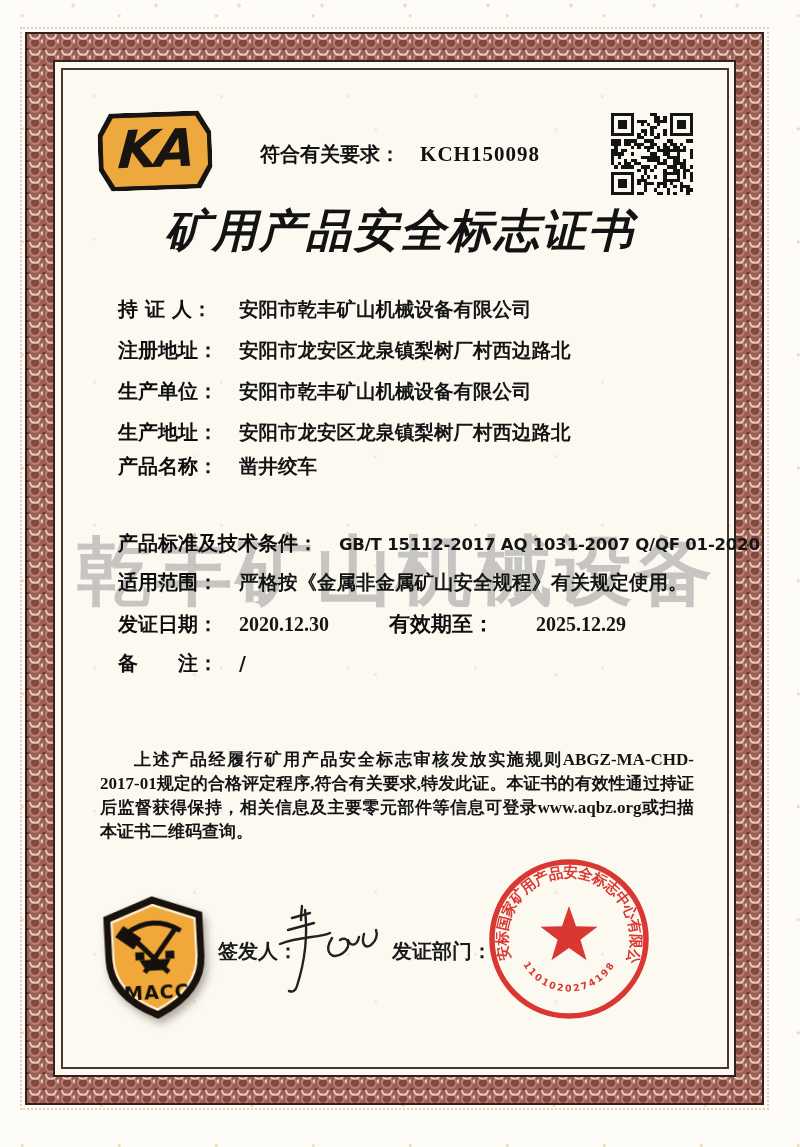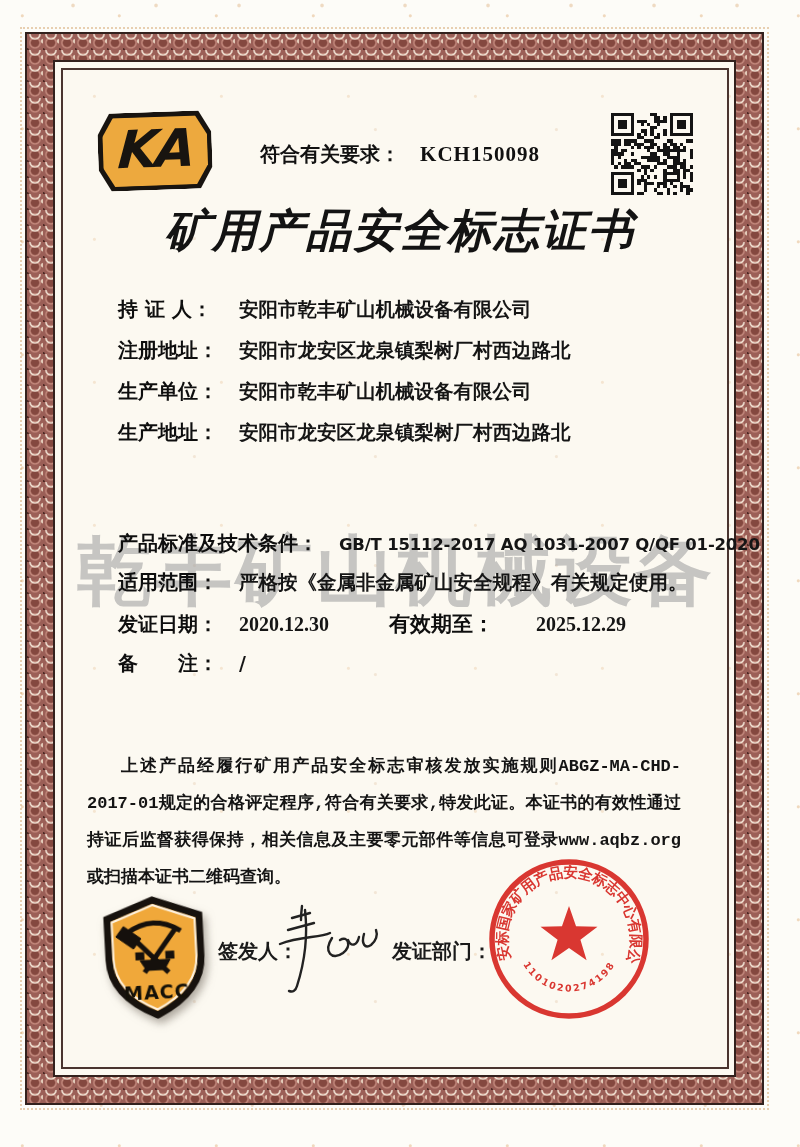--- a/index.html
+++ b/index.html
@@ -75,23 +75,23 @@
   .v-sans{ font-family:"DejaVu Sans","Liberation Sans",sans-serif; font-weight:bold; font-size:19px; }
   .v-std{ font-family:"DejaVu Sans","Liberation Sans",sans-serif; font-weight:bold; font-size:16.5px; letter-spacing:-.2px; }
   .v-date{ font-weight:bold; font-size:20px; }
   .exp-label{ font-family:Liberation Serif, serif; font-weight:bold;
     font-size:21px; color:#0e0e0e; margin-left:60px; }
 
   .watermark{ left:76px; top:521px; z-index:1; white-space:nowrap;
     font-family:"DejaVu Sans","Liberation Sans",sans-serif; font-weight:bold;
     font-size:76px; letter-spacing:4px; color:#a3a3a3; opacity:.6; }
 
-  .paragraph{ left:87px; top:748px; width:594px; z-index:2;
-    font-size:17px; line-height:37px; color:#141414; font-weight:bold;
-    text-indent:2em; text-align:justify;font-family:Liberation Mono, monospace; }
+  .paragraph{ left:100px; top:748px; width:594px; z-index:2;
+    font-size:17px; line-height:24px; color:#141414; font-weight:bold;
+    text-indent:2em; text-align:justify; }
 
   
   .macc{ left:100px; top:896px; width:110px; height:124px;
     filter:drop-shadow(3px 5px 4px rgba(110,100,90,.55)); transform:rotate(-3deg); }
   .signer-label,.dept-label{ font-weight:bold; font-size:20px; color:#1a1a1a; white-space:nowrap; }
   .signer-label{ left:218px; top:938px; }
   .signature{ left:272px; top:896px; width:112px; height:104px; }
   .dept-label{ left:392px; top:938px;text-align:center; }
   .seal{ left:484px; top:854px; width:170px; height:170px; opacity:.9; }
 </style>
@@ -352,20 +352,24 @@
     <span class="fvalue">安阳市龙安区龙泉镇梨树厂村西边路北</span>
   </div>
   <div class="abs row" style="top:378px">
     <span class="flabel">生产单位：</span>
     <span class="fvalue">安阳市乾丰矿山机械设备有限公司</span>
   </div>
   <div class="abs row" style="top:419px">
     <span class="flabel">生产地址：</span>
     <span class="fvalue">安阳市龙安区龙泉镇梨树厂村西边路北</span>
   </div>
+  <div class="abs row" style="top:453px">
+    <span class="flabel">产品名称：</span>
+    <span class="fvalue">凿井绞车</span>
+  </div>
   <div class="abs row wide" style="top:530px">
     <span class="flabel">产品标准及技术条件：</span>
     <span class="fvalue v-std">GB/T 15112-2017 AQ 1031-2007 Q/QF 01-2020</span>
   </div>
   <div class="abs row" style="top:569px">
     <span class="flabel">适用范围：</span>
     <span class="fvalue">严格按《金属非金属矿山安全规程》有关规定使用。</span>
   </div>
 
   <div class="abs row" style="top:610px">

